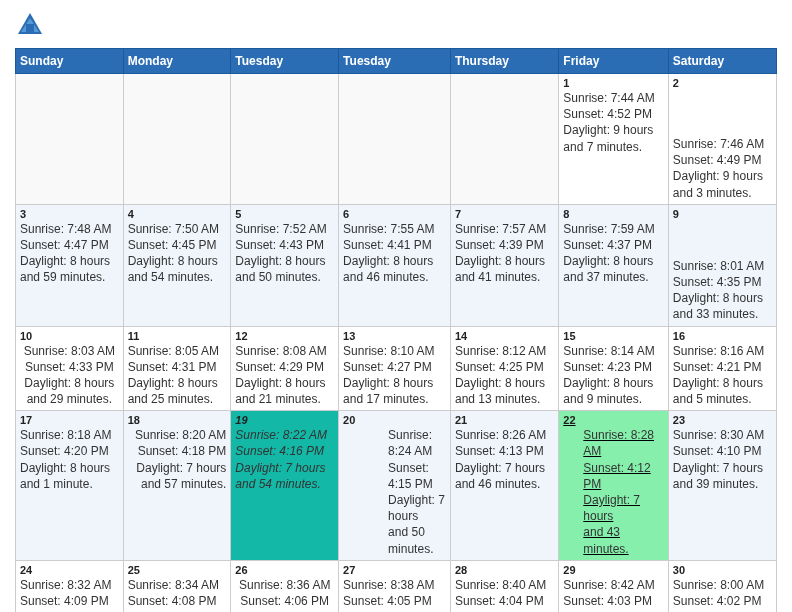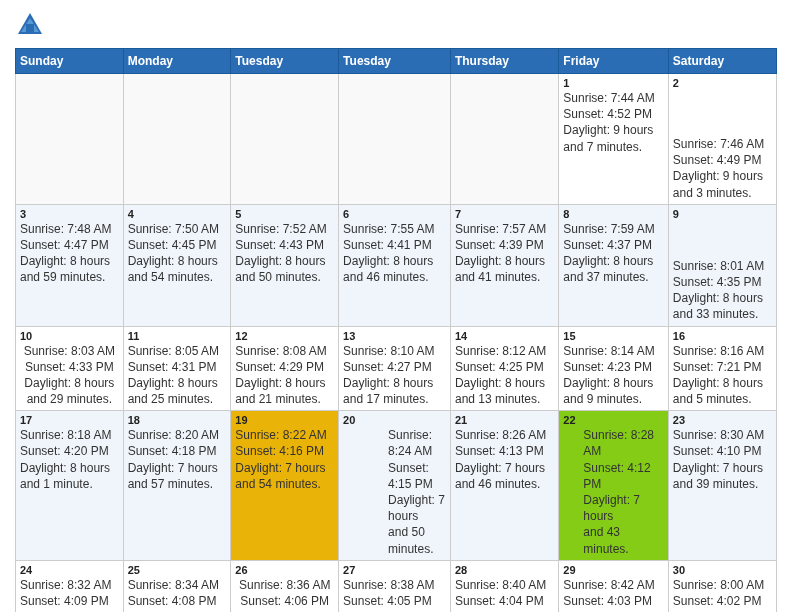--- a/index.html
+++ b/index.html
@@ -235,62 +235,62 @@
           <td>
             <span class="day-number">15</span>
             <div class="day-info" style="white-space: pre-line;">Sunrise: 8:14 AM
 Sunset: 4:23 PM
 Daylight: 8 hours
 and 9 minutes.</div>
           </td>
           <td>
             <span class="day-number">16</span>
             <div class="day-info" style="white-space: pre-line;">Sunrise: 8:16 AM
-Sunset: 7:21 PM
+Sunset: 4:21 PM
 Daylight: 8 hours
 and 5 minutes.</div>
           </td>
         </tr>
         <tr>
           <td style="background: rgb(240, 245, 251);">
             <span class="day-number">17</span>
             <div class="day-info" style="white-space: pre-line;">Sunrise: 8:18 AM
 Sunset: 4:20 PM
 Daylight: 8 hours
 and 1 minute.</div>
           </td>
           <td style="background: rgb(240, 245, 251);">
             <span class="day-number">18</span>
-            <div class="day-info" style="white-space: pre-line;">Sunrise: 8:20 AM
+            <div class="day-info" style="white-space: pre-line; text-align: right;">Sunrise: 8:20 AM
 Sunset: 4:18 PM
 Daylight: 7 hours
 and 57 minutes.</div>
           </td>
-          <td style="background: #eab308;">
+          <td style="background: #14b8a6; font-style: italic;">
             <span class="day-number">19</span>
             <div class="day-info" style="white-space: pre-line;">Sunrise: 8:22 AM
 Sunset: 4:16 PM
 Daylight: 7 hours
 and 54 minutes.</div>
           </td>
           <td style="background: rgb(240, 245, 251);">
             <span class="day-number">20</span>
             <div class="day-info" style="white-space: pre-line; margin-left: 45px;">Sunrise: 8:24 AM
 Sunset: 4:15 PM
 Daylight: 7 hours
 and 50 minutes.</div>
           </td>
           <td style="background: rgb(240, 245, 251);">
             <span class="day-number">21</span>
             <div class="day-info" style="white-space: pre-line;">Sunrise: 8:26 AM
 Sunset: 4:13 PM
 Daylight: 7 hours
 and 46 minutes.</div>
           </td>
-          <td style="background: #84cc16;">
+          <td style="background: #86efac; text-decoration: underline;">
             <span class="day-number">22</span>
             <div class="day-info" style="white-space: pre-line; margin-left: 20px;">Sunrise: 8:28 AM
 Sunset: 4:12 PM
 Daylight: 7 hours
 and 43 minutes.</div>
           </td>
           <td style="background: rgb(240, 245, 251);">
             <span class="day-number">23</span>
             <div class="day-info" style="white-space: pre-line;">Sunrise: 8:30 AM
 Sunset: 4:10 PM

